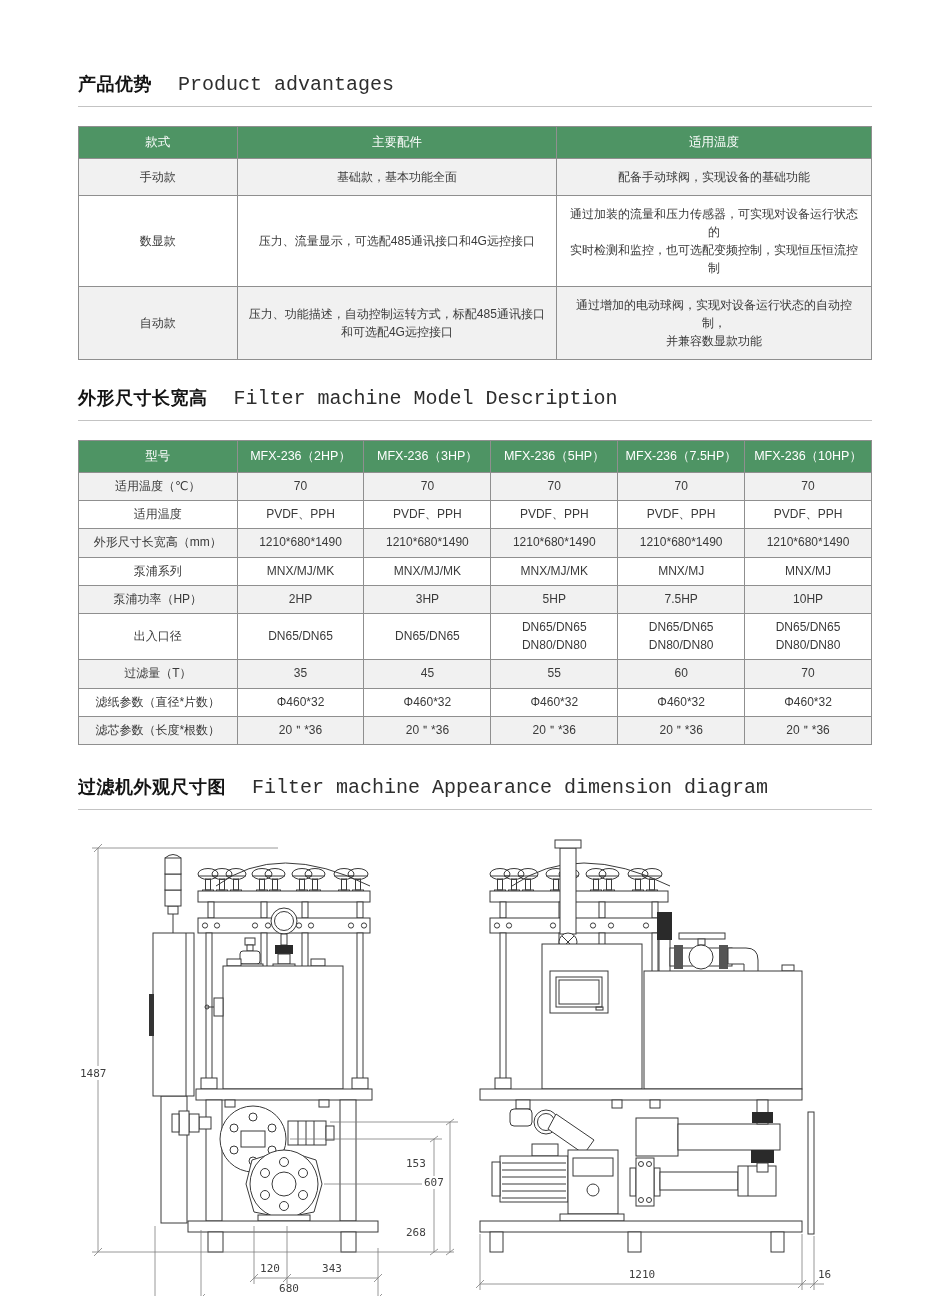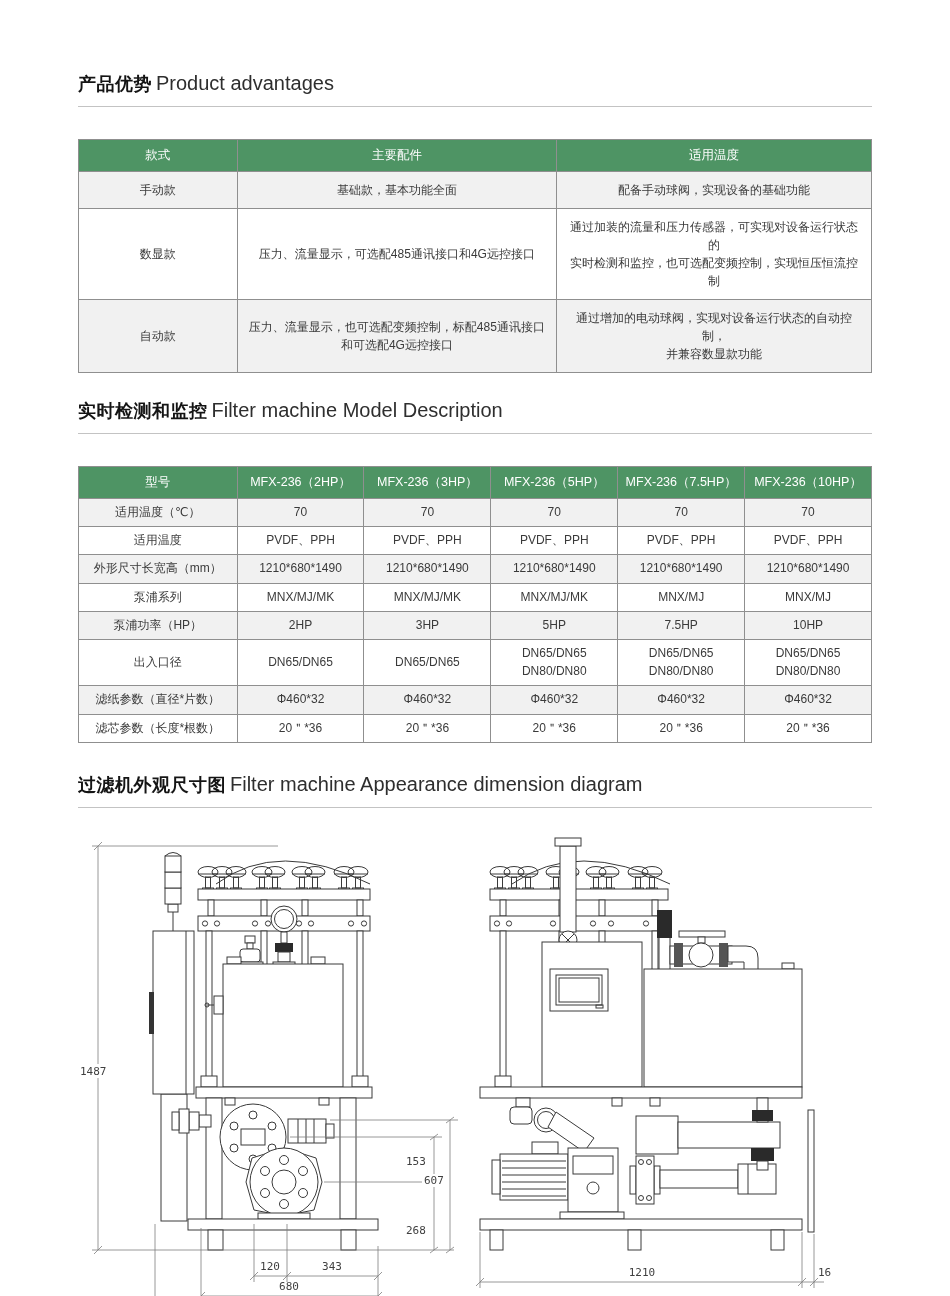--- a/index.html
+++ b/index.html
@@ -1,25 +1,25 @@
 <!DOCTYPE html>
 <html><head>
 <meta charset="utf-8">
 <style>
   html,body{margin:0;padding:0;background:#fff;}
   .page{position:relative;width:950px;height:1296px;box-sizing:border-box;
         padding:72px 78px 30px;background:#fff;overflow:hidden;
         font-family:"Liberation Sans","DejaVu Sans",sans-serif;color:#333;}
   .sec{margin:0;}
   .sec + .sec{margin-top:26px;}
-  .sec-title{display:flex;align-items:baseline;gap:4px;margin:0;font-weight:normal;}
+  .sec-title{display:flex;align-items:baseline;gap:26px;margin:0;font-weight:normal;font-family:Liberation Mono, monospace;}
   .sec-title .zh{font-size:18px;font-weight:bold;color:#141414;letter-spacing:.5px;}
   .sec-title .en{font-size:20px;color:#2e2e2e;}
   .rule{height:1px;background:#c3c3c3;margin-top:10px;}
-  table{border-collapse:collapse;width:100%;table-layout:fixed;margin-top:32px;}
+  table{border-collapse:collapse;width:100%;table-layout:fixed;margin-top:19px;}
   th,td{border:1px solid #8f8f8f;text-align:center;vertical-align:middle;
         white-space:pre-line;line-height:1.5;}
   th{background:#4e9464;color:#fff;font-weight:normal;font-size:12.5px;padding:6px 4px;}
   td{font-size:12px;color:#3a3a3a;}
   .adv td{padding:9px 10px;}
   .spec td{padding:5px 11px;line-height:1.45;}
   tbody tr:nth-child(odd) td{background:#f1f1f1;}
   .diagrams{display:flex;gap:4px;margin-top:16px;}
   svg{display:block;}
   .mc{stroke:#3a3a3a;stroke-width:1;fill:none;}
@@ -59,32 +59,32 @@
             <td>配备手动球阀，实现设备的基础功能</td>
           </tr>
           <tr>
             <td>数显款</td>
             <td>压力、流量显示，可选配485通讯接口和4G远控接口</td>
             <td>通过加装的流量和压力传感器，可实现对设备运行状态的
 实时检测和监控，也可选配变频控制，实现恒压恒流控制</td>
           </tr>
           <tr>
             <td>自动款</td>
-            <td>压力、流量显示，也可选配变频控制，标配485通讯接口
+            <td>压力、功能描述，自动控制运转方式，标配485通讯接口
 和可选配4G远控接口</td>
             <td>通过增加的电动球阀，实现对设备运行状态的自动控制，
 并兼容数显款功能</td>
           </tr>
         </tbody>
     </table>
   </section>
 
   <section class="sec">
     <h2 class="sec-title">
-      <span class="zh">实时检测和监控</span>
+      <span class="zh">外形尺寸长宽高</span>
       <span class="en">Filter machine Model Description</span>
     </h2>
     <div class="rule"></div>
     <table class="spec">
       <colgroup>
           <col style="width:20%">
           <col style="width:16%">
           <col style="width:16%">
           <col style="width:16%">
           <col style="width:16%">
@@ -144,20 +144,28 @@
           <tr>
             <td>出入口径</td>
             <td>DN65/DN65</td>
             <td>DN65/DN65</td>
             <td>DN65/DN65
 DN80/DN80</td>
             <td>DN65/DN65
 DN80/DN80</td>
             <td>DN65/DN65
 DN80/DN80</td>
+          </tr>
+          <tr>
+            <td>过滤量（T）</td>
+            <td>35</td>
+            <td>45</td>
+            <td>55</td>
+            <td>60</td>
+            <td>70</td>
           </tr>
           <tr>
             <td>滤纸参数（直径*片数）</td>
             <td>Φ460*32</td>
             <td>Φ460*32</td>
             <td>Φ460*32</td>
             <td>Φ460*32</td>
             <td>Φ460*32</td>
           </tr>
           <tr>

